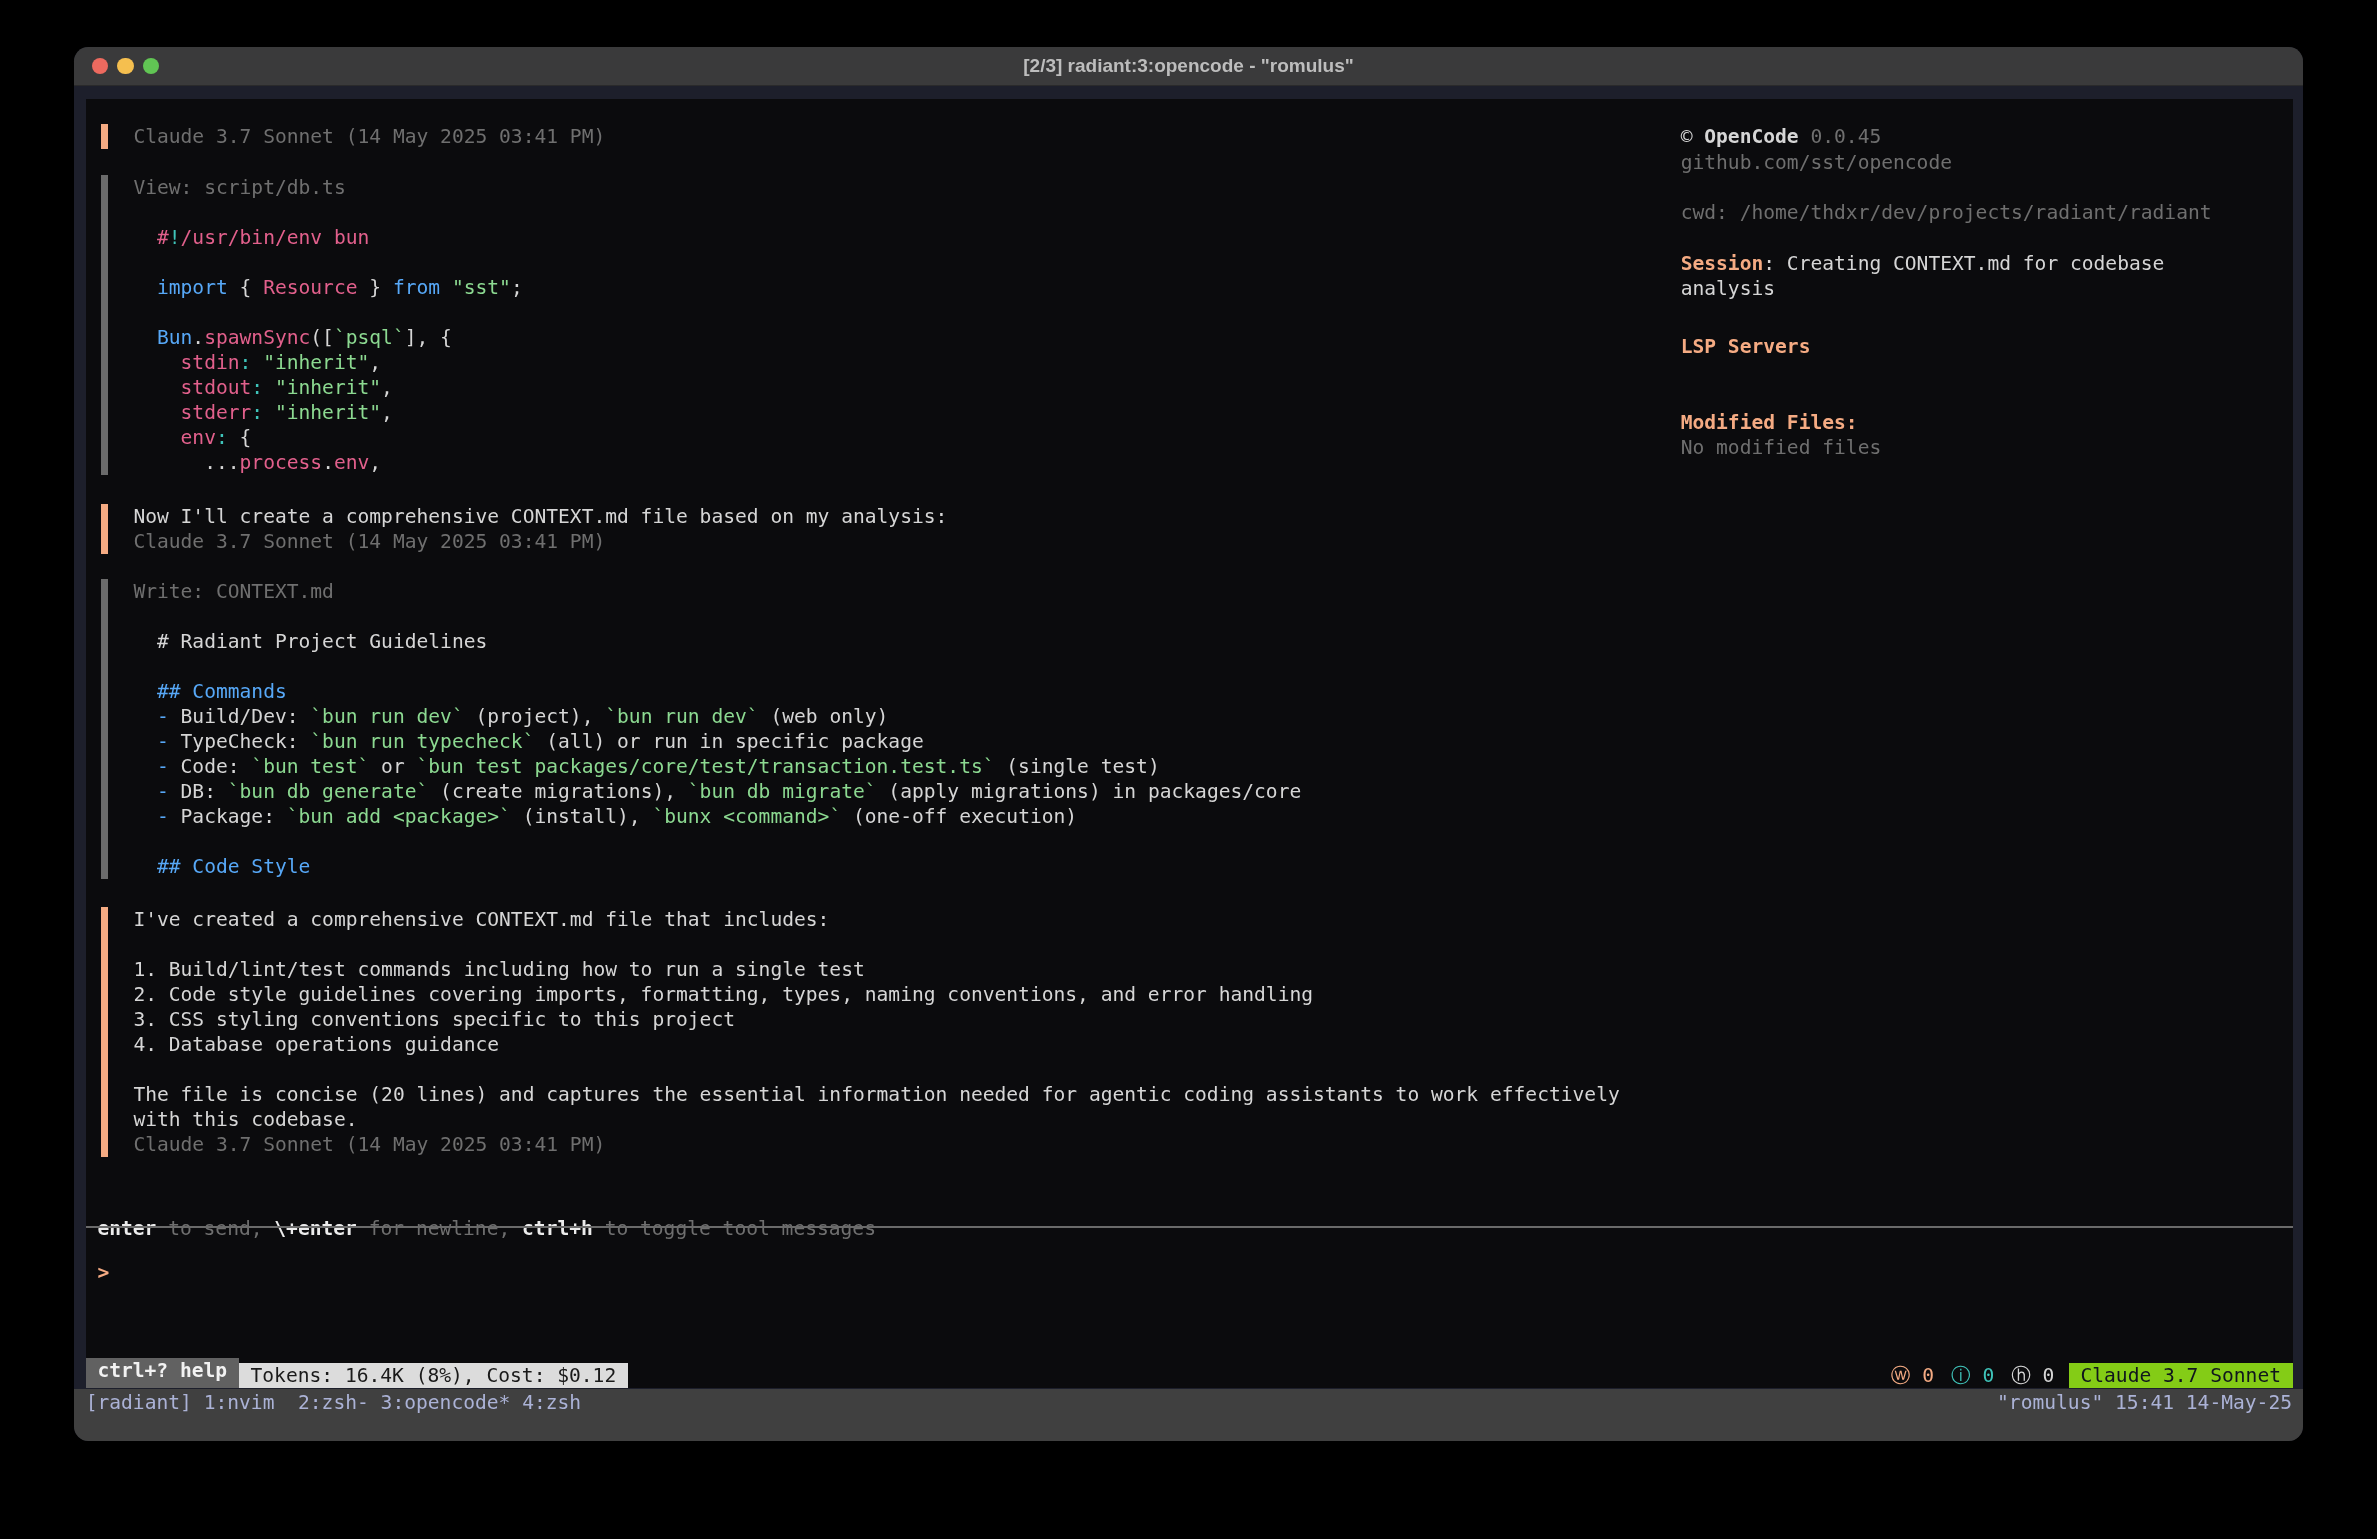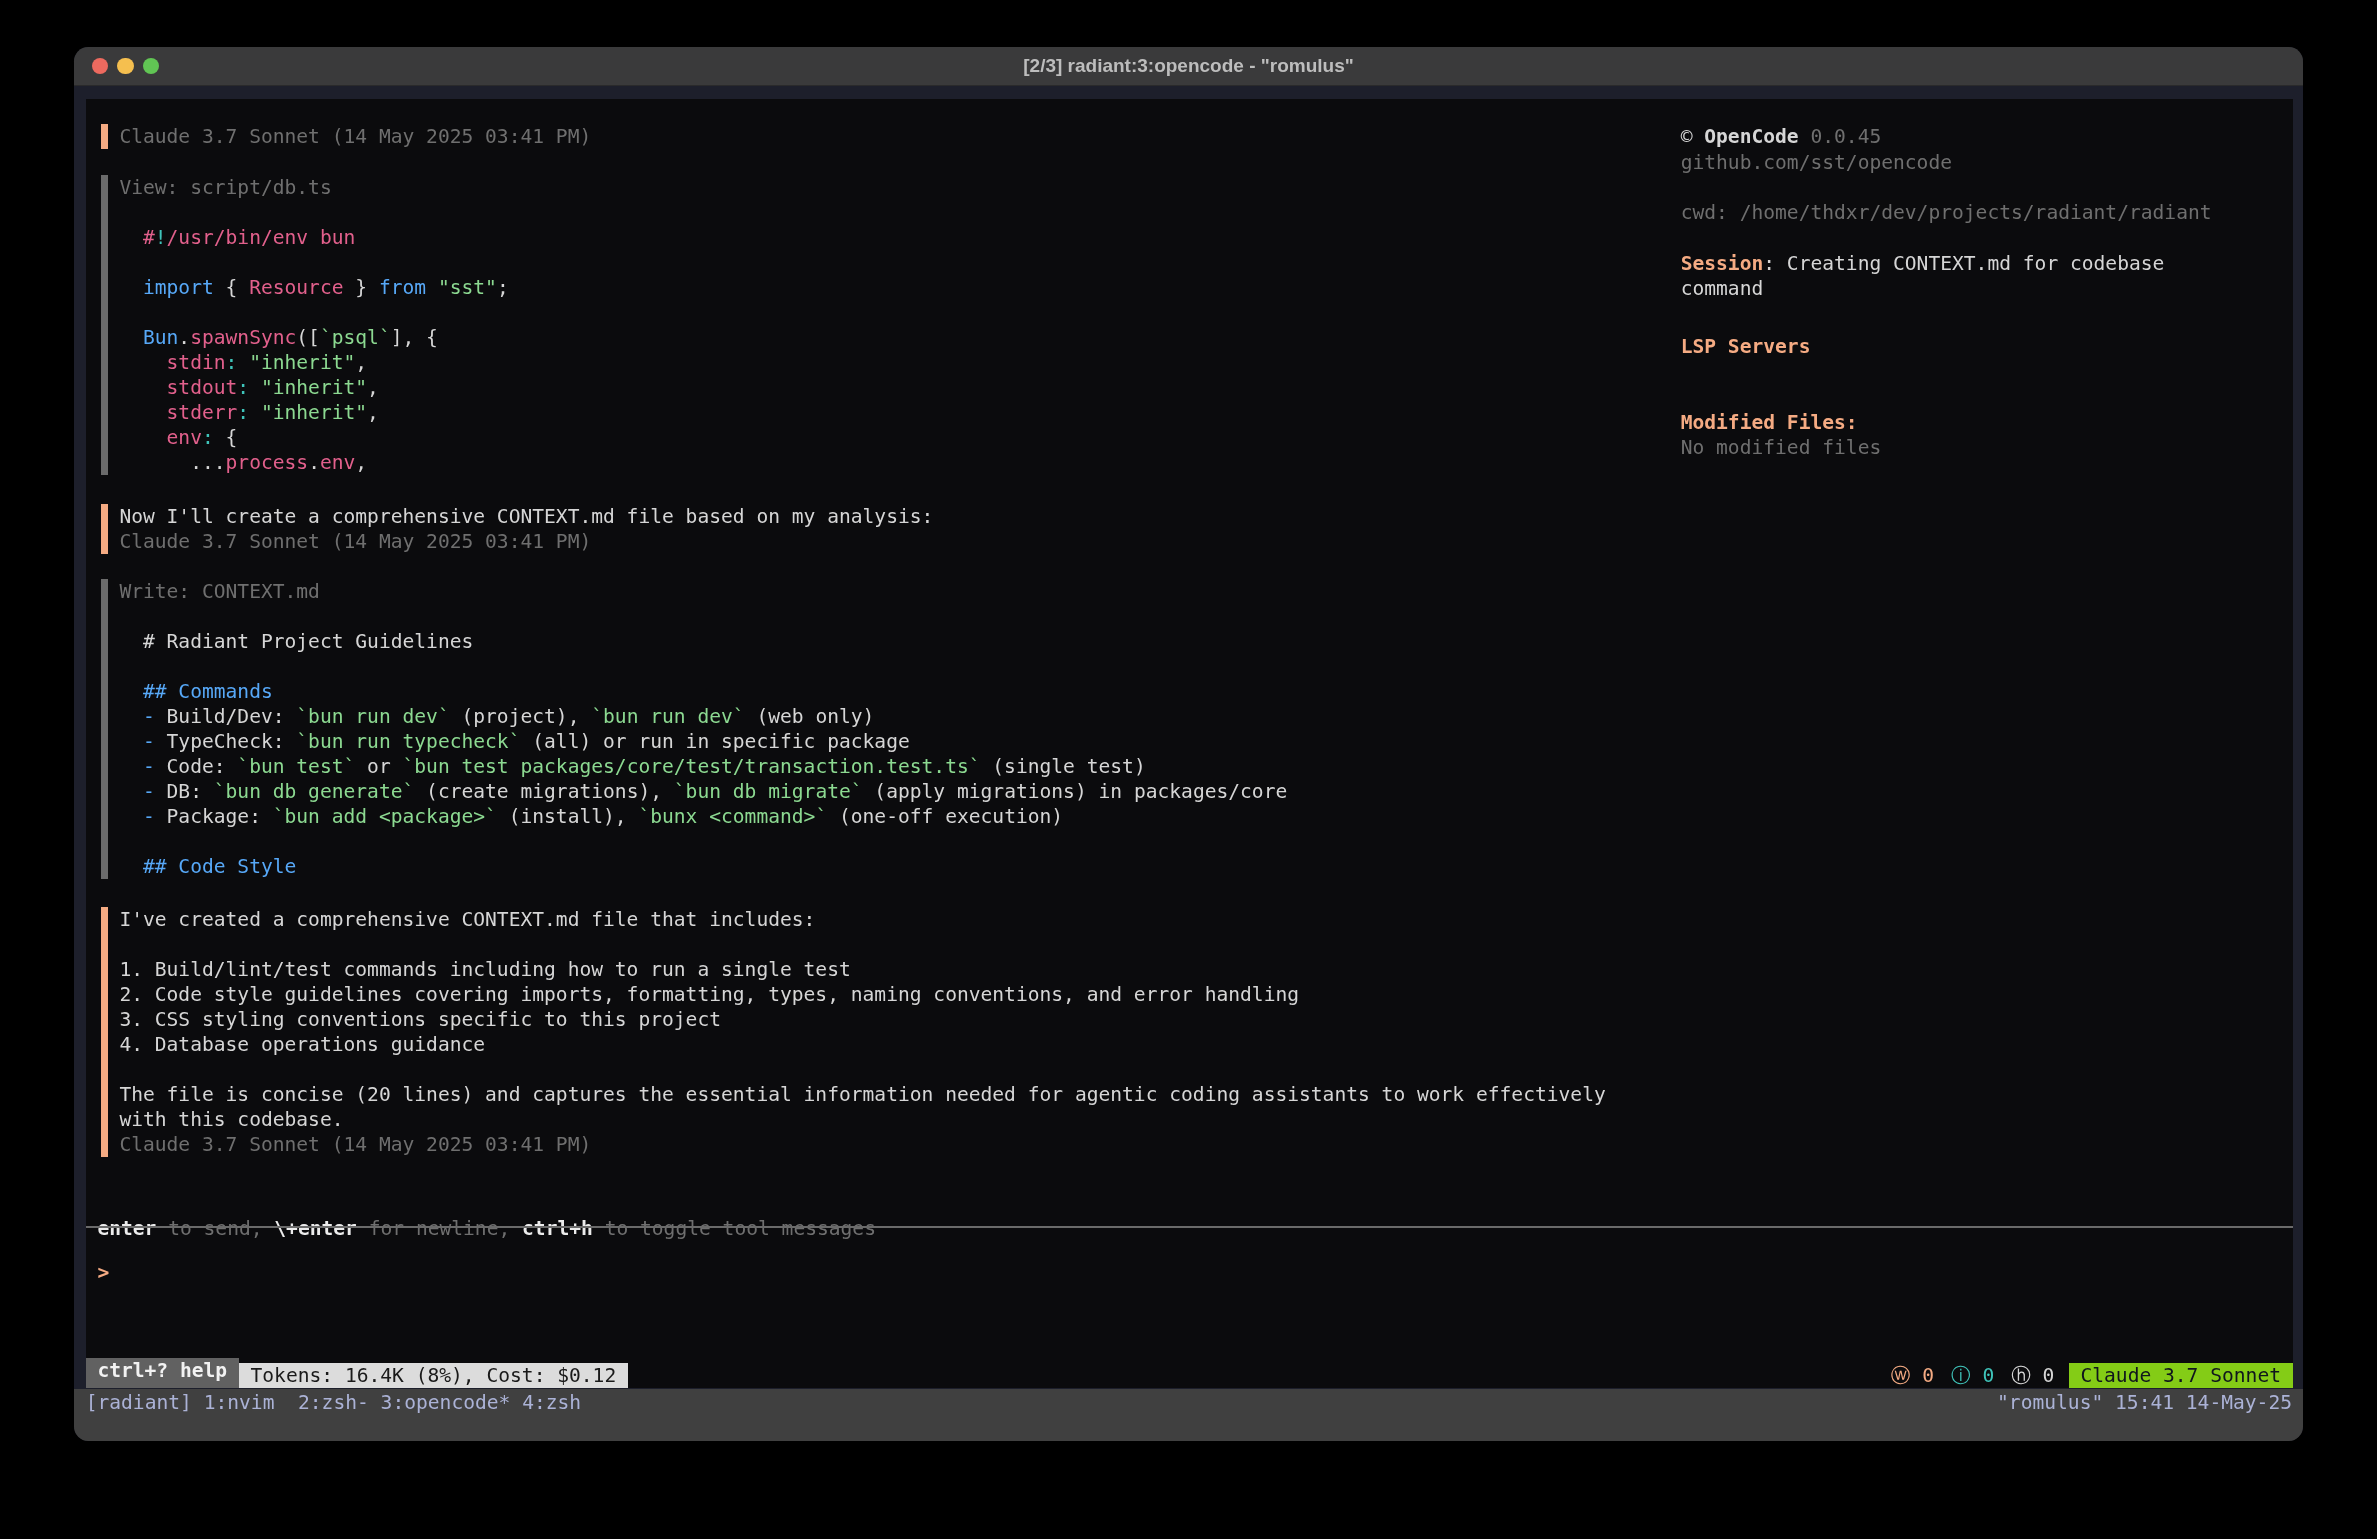--- a/index.html
+++ b/index.html
@@ -34,21 +34,21 @@
   .b{font-weight:bold;}
   .c-fg{color:#d6d6d6;}
   .c-dim{color:#6f6f6f;}
   .c-accent{color:#f5ab83;}
   .c-blue{color:#57a8f7;}
   .c-pink{color:#e2608c;}
   .c-green{color:#8cd991;}
   .c-teal{color:#3fc4ba;}
   .c-key{color:#ececec;font-weight:bold;}
   
-  .block{position:absolute;left:15.7px;border-left:7.2px solid #6b6b6b;padding-left:11px;}
+  .block{position:absolute;left:15.7px;border-left:7.2px solid #6b6b6b;padding-left:25px;}
   .block.msg{border-left-color:#f5ab83;}
   .block.tool{border-left-color:#6b6b6b;}
   
   .sidebar{position:absolute;left:1595px;top:0;width:612px;}
   .sb-line{position:absolute;left:0;height:25px;line-height:25px;white-space:pre;}
   
   .hints{position:absolute;left:11.7px;top:1111px;height:25px;line-height:25px;white-space:pre;margin-top:6px;}
   .divider{position:absolute;left:0;right:0;top:1127px;height:2px;background:#6a6a6a;}
   .promptline{position:absolute;left:11.7px;top:1161px;height:25px;line-height:25px;font-weight:bold;}
   
@@ -132,21 +132,21 @@
           <div class="line"><span class="c-fg">with this codebase.</span></div>
           <div class="line"><span class="c-dim">Claude 3.7 Sonnet (14 May 2025 03:41 PM)</span></div>
         </div>
       </div>
 
     <div class="sidebar">
       <div class="sb-line" style="top:25.4px"><span class="c-fg">© </span><span class="c-fg b">OpenCode</span><span class="c-dim"> 0.0.45</span></div>
       <div class="sb-line c-dim" style="top:51px">github.com/sst/opencode</div>
       <div class="sb-line c-dim" style="top:101px">cwd: /home/thdxr/dev/projects/radiant/radiant</div>
       <div class="sb-line" style="top:152px"><span class="c-accent b">Session</span><span class="c-fg">: </span><span class="c-fg">Creating CONTEXT.md for codebase</span></div>
-      <div class="sb-line c-fg" style="top:177px">command</div>
+      <div class="sb-line c-fg" style="top:177px">analysis</div>
       <div class="sb-line c-accent b" style="top:235px">LSP Servers</div>
       <div class="sb-line c-accent b" style="top:311px">Modified Files:</div>
       <div class="sb-line c-dim" style="top:336px">No modified files</div>
     </div>
 
     <div class="hints"><span class="c-key">enter</span><span class="c-dim"> to send, </span><span class="c-key">\+enter</span><span class="c-dim"> for newline, </span><span class="c-key">ctrl+h</span><span class="c-dim"> to toggle tool messages</span></div>
     <div class="divider"></div>
     <div class="promptline"><span class="c-accent">&gt;</span></div>
 
     <div class="statusrow">

